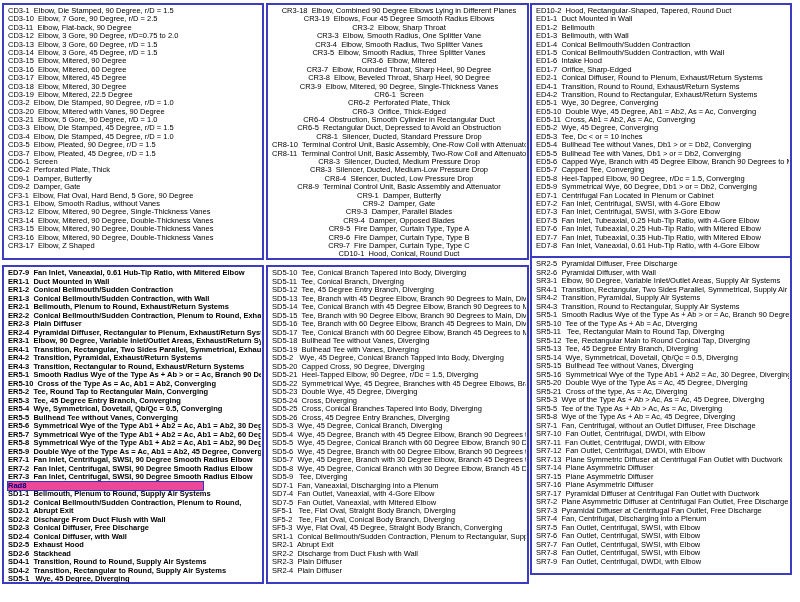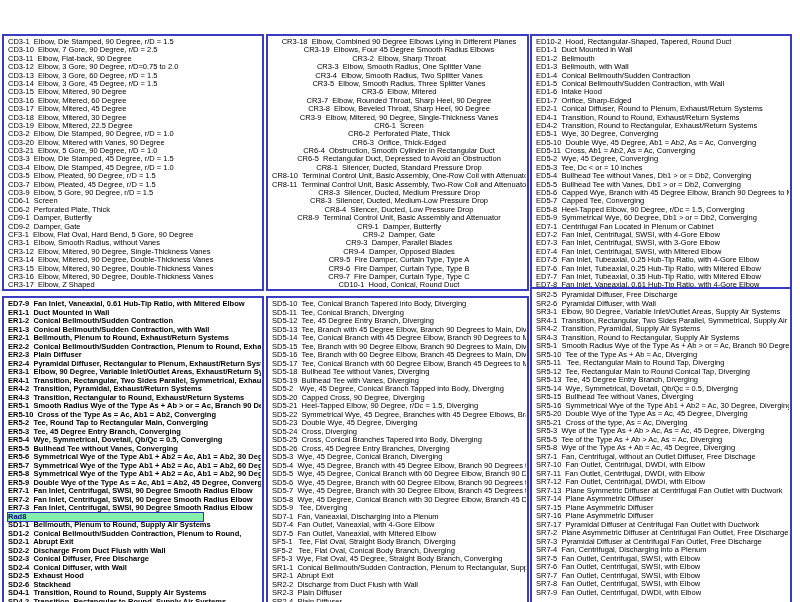--- a/index.html
+++ b/index.html
@@ -4,30 +4,30 @@
 <style>
   html, body { margin:0; padding:0; }
   body {
     width:800px; height:602px; background:#ffffff; position:relative;
     font-family:"Liberation Sans", "DejaVu Sans", sans-serif;
     overflow:hidden;
   }
   .panel {
     position:absolute; box-sizing:border-box;
     border:2px solid #3c3cc0; background:#ffffff;
-    padding:2px 1px 4px 4px; overflow:hidden;margin-top:31px;
+    padding:2px 1px 4px 4px; overflow:hidden;
   }
   .row {
     font-size:7.5px; color:#000000; white-space:pre;
     overflow:hidden; cursor:default;
   }
   .top-row .row { line-height:8.4px; height:8.4px; }
   .bottom-row .row { line-height:8.5px; height:8.5px; }
   .row.selected {
-    background:#86efac; color:#000080;
+    background:#ec4899; color:#000080;
     outline:1px solid #3333cc; outline-offset:0px;
     width:195px;
   }
   
   #p0 { left:2px;   top:3px;   width:262px; height:257px; }
   #p1 { left:266px; top:3px;   width:263px; height:257px;text-align:center; }
   #p2 { left:530px; top:3px;   width:262px; height:257px; }
   #p3 { left:2px;   top:265px; width:262px; height:319px;font-weight:bold; }
   #p4 { left:266px; top:265px; width:263px; height:319px; }
   #p5 { left:530px; top:256px; width:262px; height:319px; }
@@ -47,21 +47,20 @@
     <div class="row">CD3-17  Elbow, Mitered, 45 Degree</div>
     <div class="row">CD3-18  Elbow, Mitered, 30 Degree</div>
     <div class="row">CD3-19  Elbow, Mitered, 22.5 Degree</div>
     <div class="row">CD3-2  Elbow, Die Stamped, 90 Degree, r/D = 1.0</div>
     <div class="row">CD3-20  Elbow, Mitered with Vanes, 90 Degree</div>
     <div class="row">CD3-21  Elbow, 5 Gore, 90 Degree, r/D = 1.0</div>
     <div class="row">CD3-3  Elbow, Die Stamped, 45 Degree, r/D = 1.5</div>
     <div class="row">CD3-4  Elbow, Die Stamped, 45 Degree, r/D = 1.0</div>
     <div class="row">CD3-5  Elbow, Pleated, 90 Degree, r/D = 1.5</div>
     <div class="row">CD3-7  Elbow, Pleated, 45 Degree, r/D = 1.5</div>
-    <div class="row">CD3-9  Elbow, 5 Gore, 90 Degree, r/D = 1.5</div>
     <div class="row">CD6-1  Screen</div>
     <div class="row">CD6-2  Perforated Plate, Thick</div>
     <div class="row">CD9-1  Damper, Butterfly</div>
     <div class="row">CD9-2  Damper, Gate</div>
     <div class="row">CF3-1  Elbow, Flat Oval, Hard Bend, 5 Gore, 90 Degree</div>
     <div class="row">CR3-1  Elbow, Smooth Radius, without Vanes</div>
     <div class="row">CR3-12  Elbow, Mitered, 90 Degree, Single-Thickness Vanes</div>
     <div class="row">CR3-14  Elbow, Mitered, 90 Degree, Double-Thickness Vanes</div>
     <div class="row">CR3-15  Elbow, Mitered, 90 Degree, Double-Thickness Vanes</div>
     <div class="row">CR3-16  Elbow, Mitered, 90 Degree, Double-Thickness Vanes</div>
@@ -118,21 +117,20 @@
     <div class="row">ED5-3  Tee, Dc &lt; or = 10 inches</div>
     <div class="row">ED5-4  Bullhead Tee without Vanes, Db1 &gt; or = Db2, Converging</div>
     <div class="row">ED5-5  Bullhead Tee with Vanes, Db1 &gt; or = Db2, Converging</div>
     <div class="row">ED5-6  Capped Wye, Branch with 45 Degree Elbow, Branch 90 Degrees to Main,</div>
     <div class="row">ED5-7  Capped Tee, Converging</div>
     <div class="row">ED5-8  Heel-Tapped Elbow, 90 Degree, r/Dc = 1.5, Converging</div>
     <div class="row">ED5-9  Symmetrical Wye, 60 Degree, Db1 &gt; or = Db2, Converging</div>
     <div class="row">ED7-1  Centrifugal Fan Located in Plenum or Cabinet</div>
     <div class="row">ED7-2  Fan Inlet, Centrifugal, SWSI, with 4-Gore Elbow</div>
     <div class="row">ED7-3  Fan Inlet, Centrifugal, SWSI, with 3-Gore Elbow</div>
-    <div class="row">ED7-4  Fan Inlet, Centrifugal, SWSI, with Mitered Elbow</div>
     <div class="row">ED7-5  Fan Inlet, Tubeaxial, 0.25 Hub-Tip Ratio, with 4-Gore Elbow</div>
     <div class="row">ED7-6  Fan Inlet, Tubeaxial, 0.25 Hub-Tip Ratio, with Mitered Elbow</div>
     <div class="row">ED7-7  Fan Inlet, Tubeaxial, 0.35 Hub-Tip Ratio, with Mitered Elbow</div>
     <div class="row">ED7-8  Fan Inlet, Vaneaxial, 0.61 Hub-Tip Ratio, with 4-Gore Elbow</div>
   </div>
 <div id="p3" class="panel bottom-row">
     <div class="row">ED7-9  Fan Inlet, Vaneaxial, 0.61 Hub-Tip Ratio, with Mitered Elbow</div>
     <div class="row">ER1-1  Duct Mounted in Wall</div>
     <div class="row">ER1-2  Conical Bellmouth/Sudden Contraction</div>
     <div class="row">ER1-3  Conical Bellmouth/Sudden Contraction, with Wall</div>

